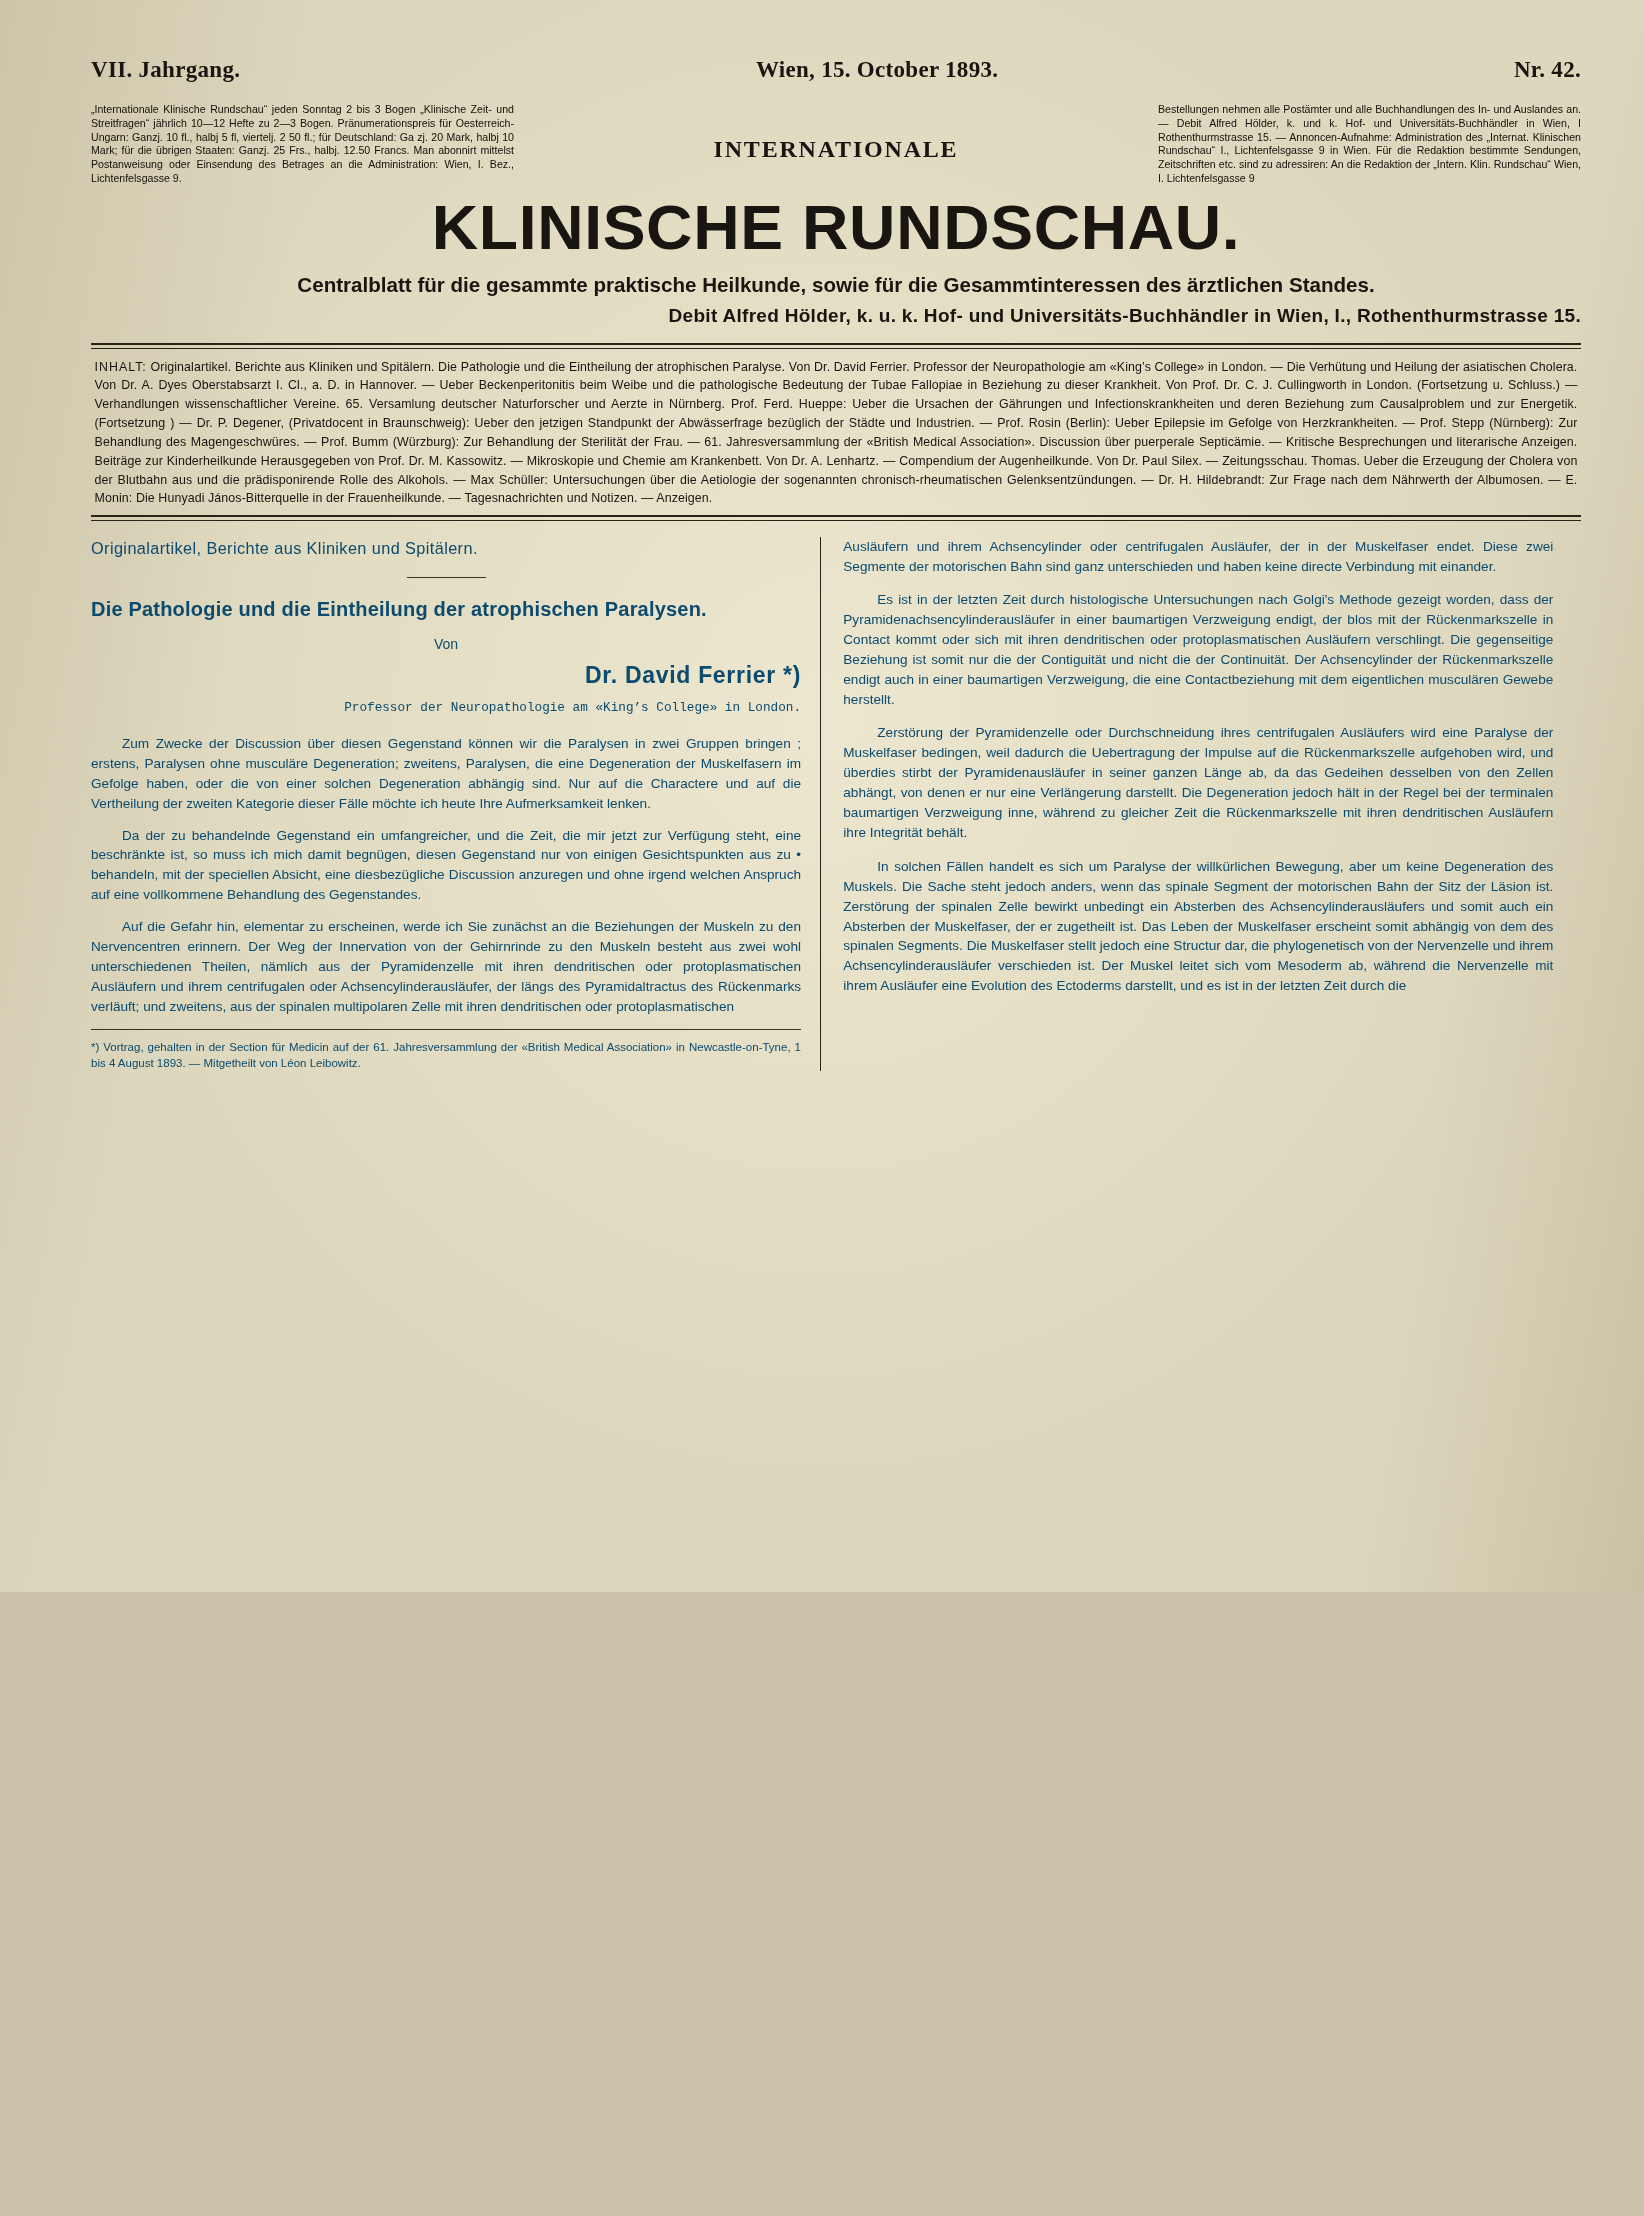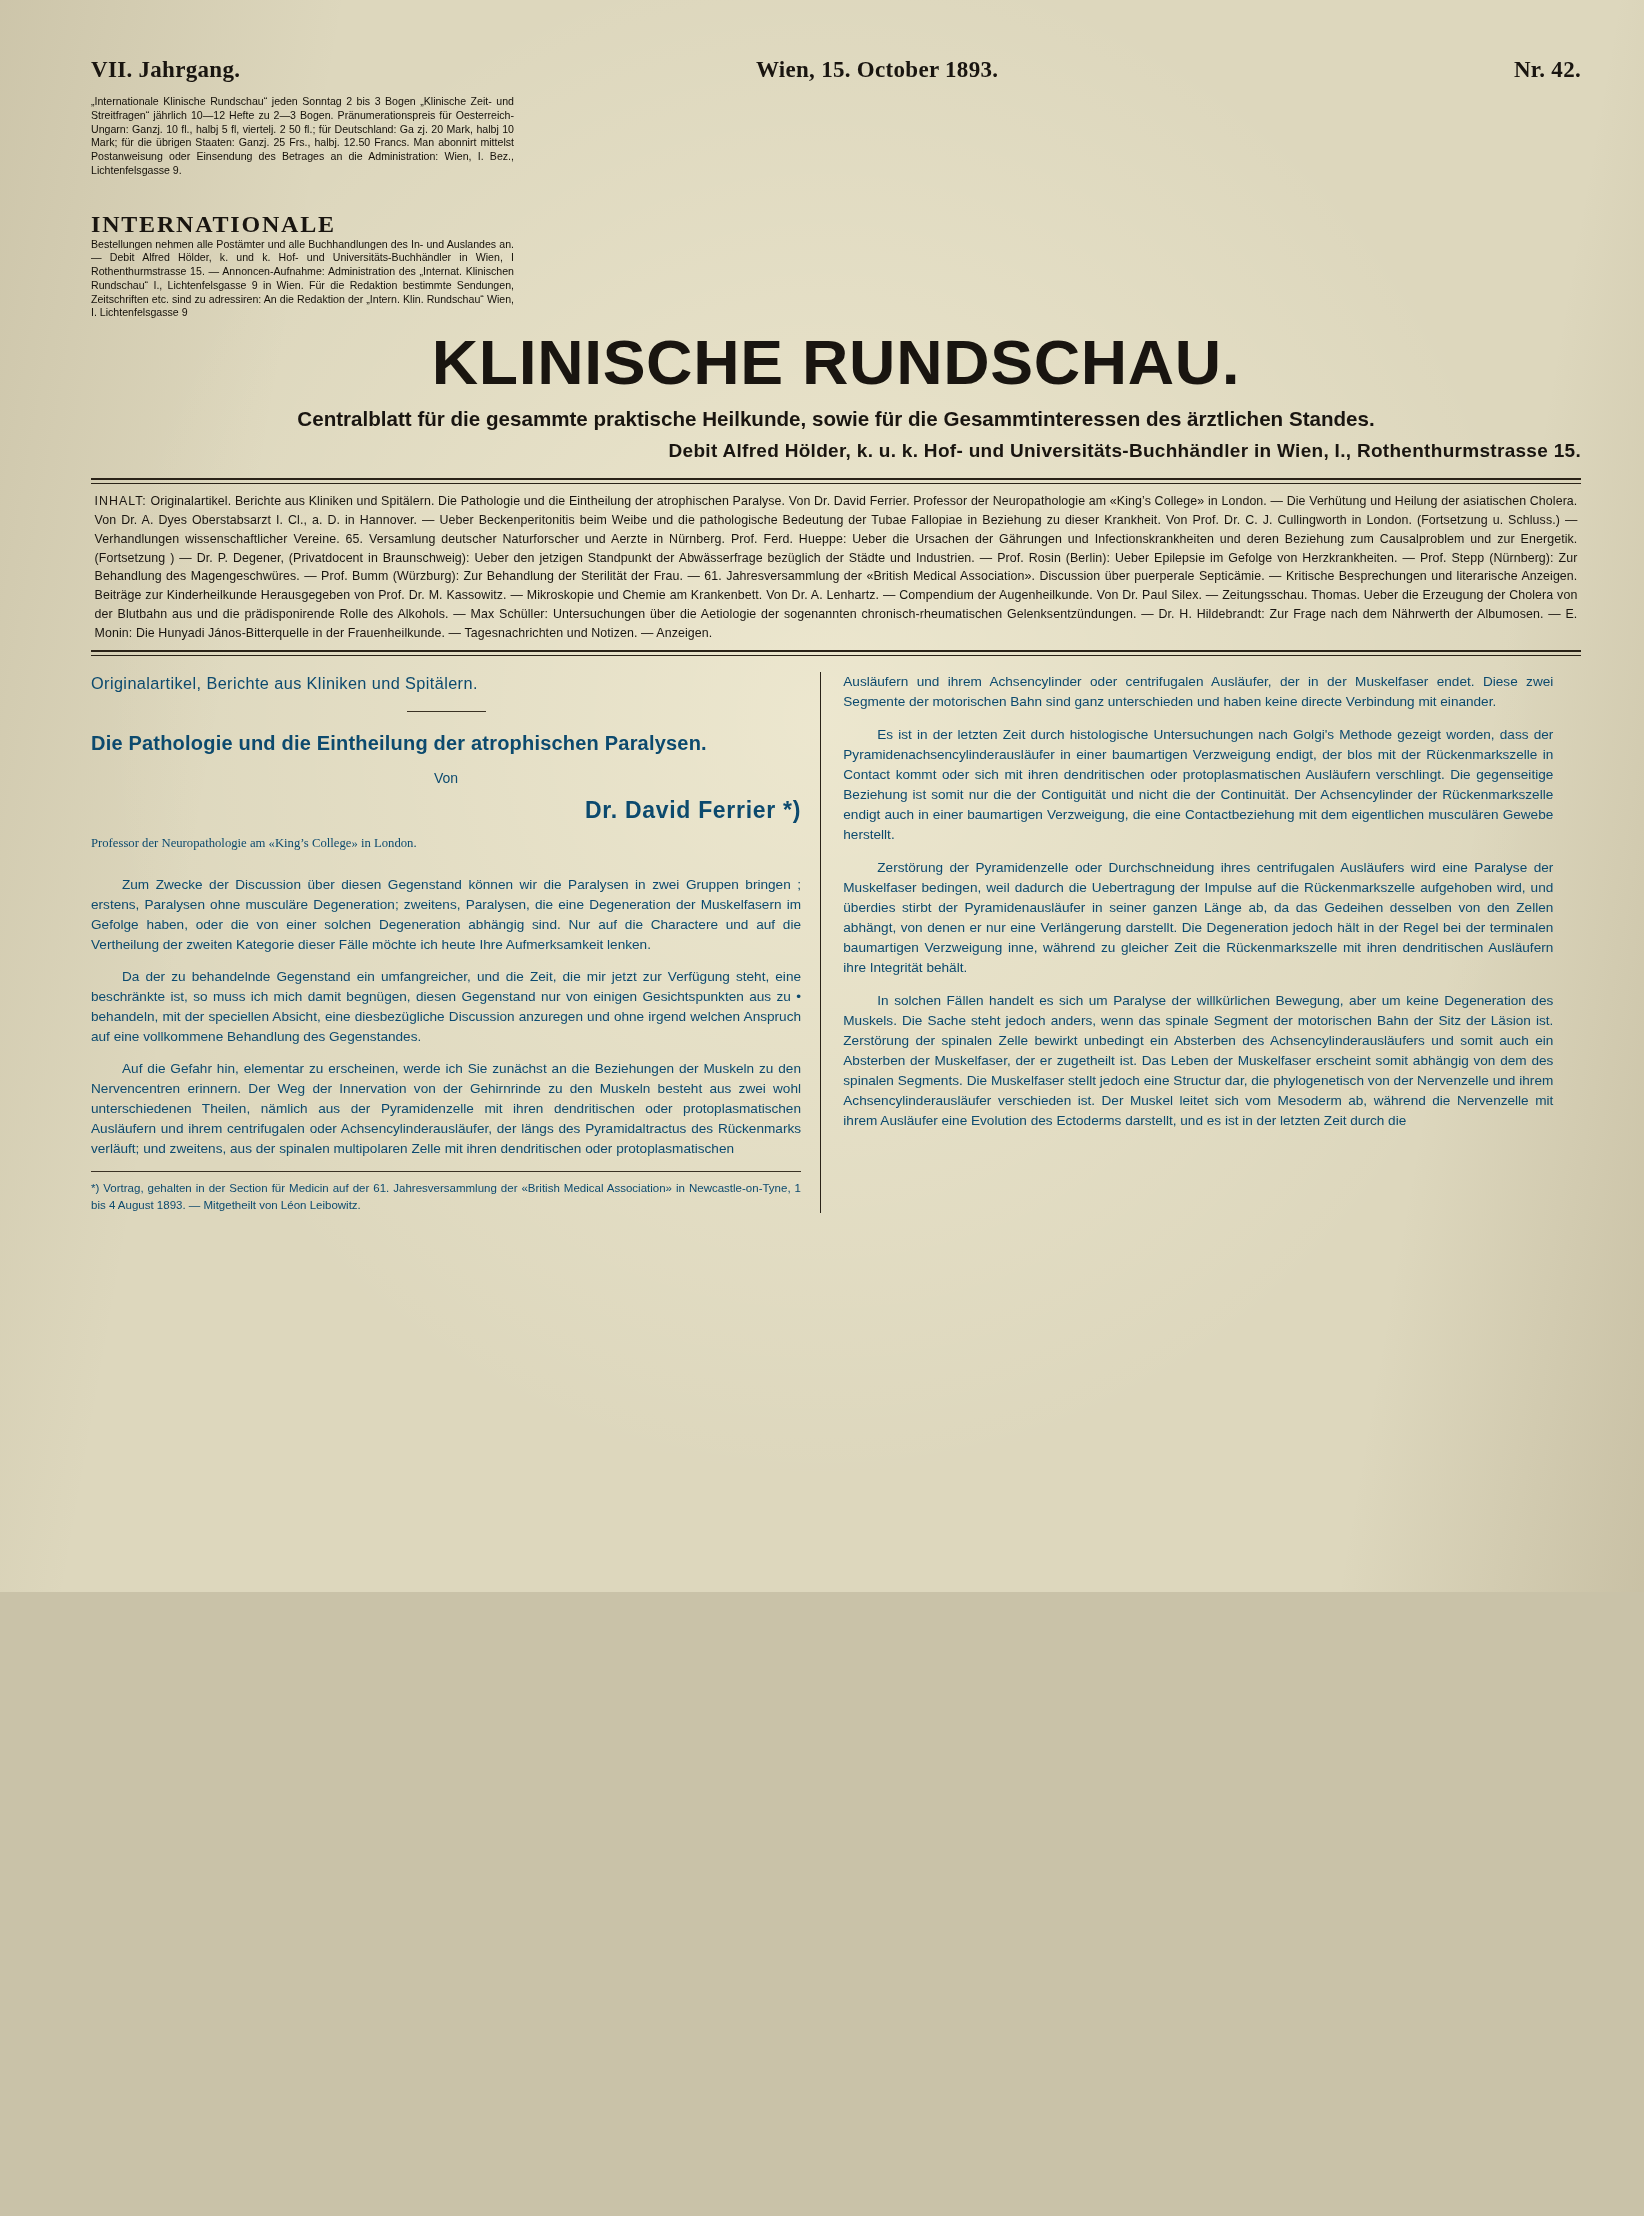--- a/index.html
+++ b/index.html
@@ -41,22 +41,21 @@
   }
   .topline .volume { font-size: 23px; }
   .topline .place { font-size: 23px; }
   .topline .number { font-size: 23px; }
 
   
   .infoband {
     display: flex;
     justify-content: space-between;
     align-items: flex-start;
-    margin-top: 12px;
-    flex-direction: column;
+    margin-top: 20px;
   }
   .infobox {
     width: 423px;
     font-family: "Liberation Sans", sans-serif;
     font-size: 10.6px;
     line-height: 1.30;
     text-align: justify;
     color: #141009;
   }
   .infobox.right { text-align: justify; }
@@ -164,25 +163,25 @@
   }
   .byline-name {
     text-align: right;
     font-family: "Liberation Sans", sans-serif;
     font-weight: bold;
     font-size: 23px;
     letter-spacing: 0.7px;
     margin-top: 4.8px;
   }
   .byline-affil {
-    text-align: left;
-    font-family: Liberation Serif, serif;
+    text-align: right;
+    font-family: Liberation Mono, monospace;
     font-size: 12.7px;
     margin-top: 6px;
-    margin-bottom: 23px;
+    margin-bottom: 16px;
   }
   p.body { margin: 0 0 2.4px 0; text-indent: 31px; }
   p.body.first { text-indent: 31px; }
   .col.right p.body { text-indent: 34px; margin-bottom: 13.3px; }
   .col.left p.body { margin-bottom: 12px; }
 
   .footnote {
     margin-top: 8px;
     border-top: 1.2px solid #3a3224;
     padding-top: 8.5px;

